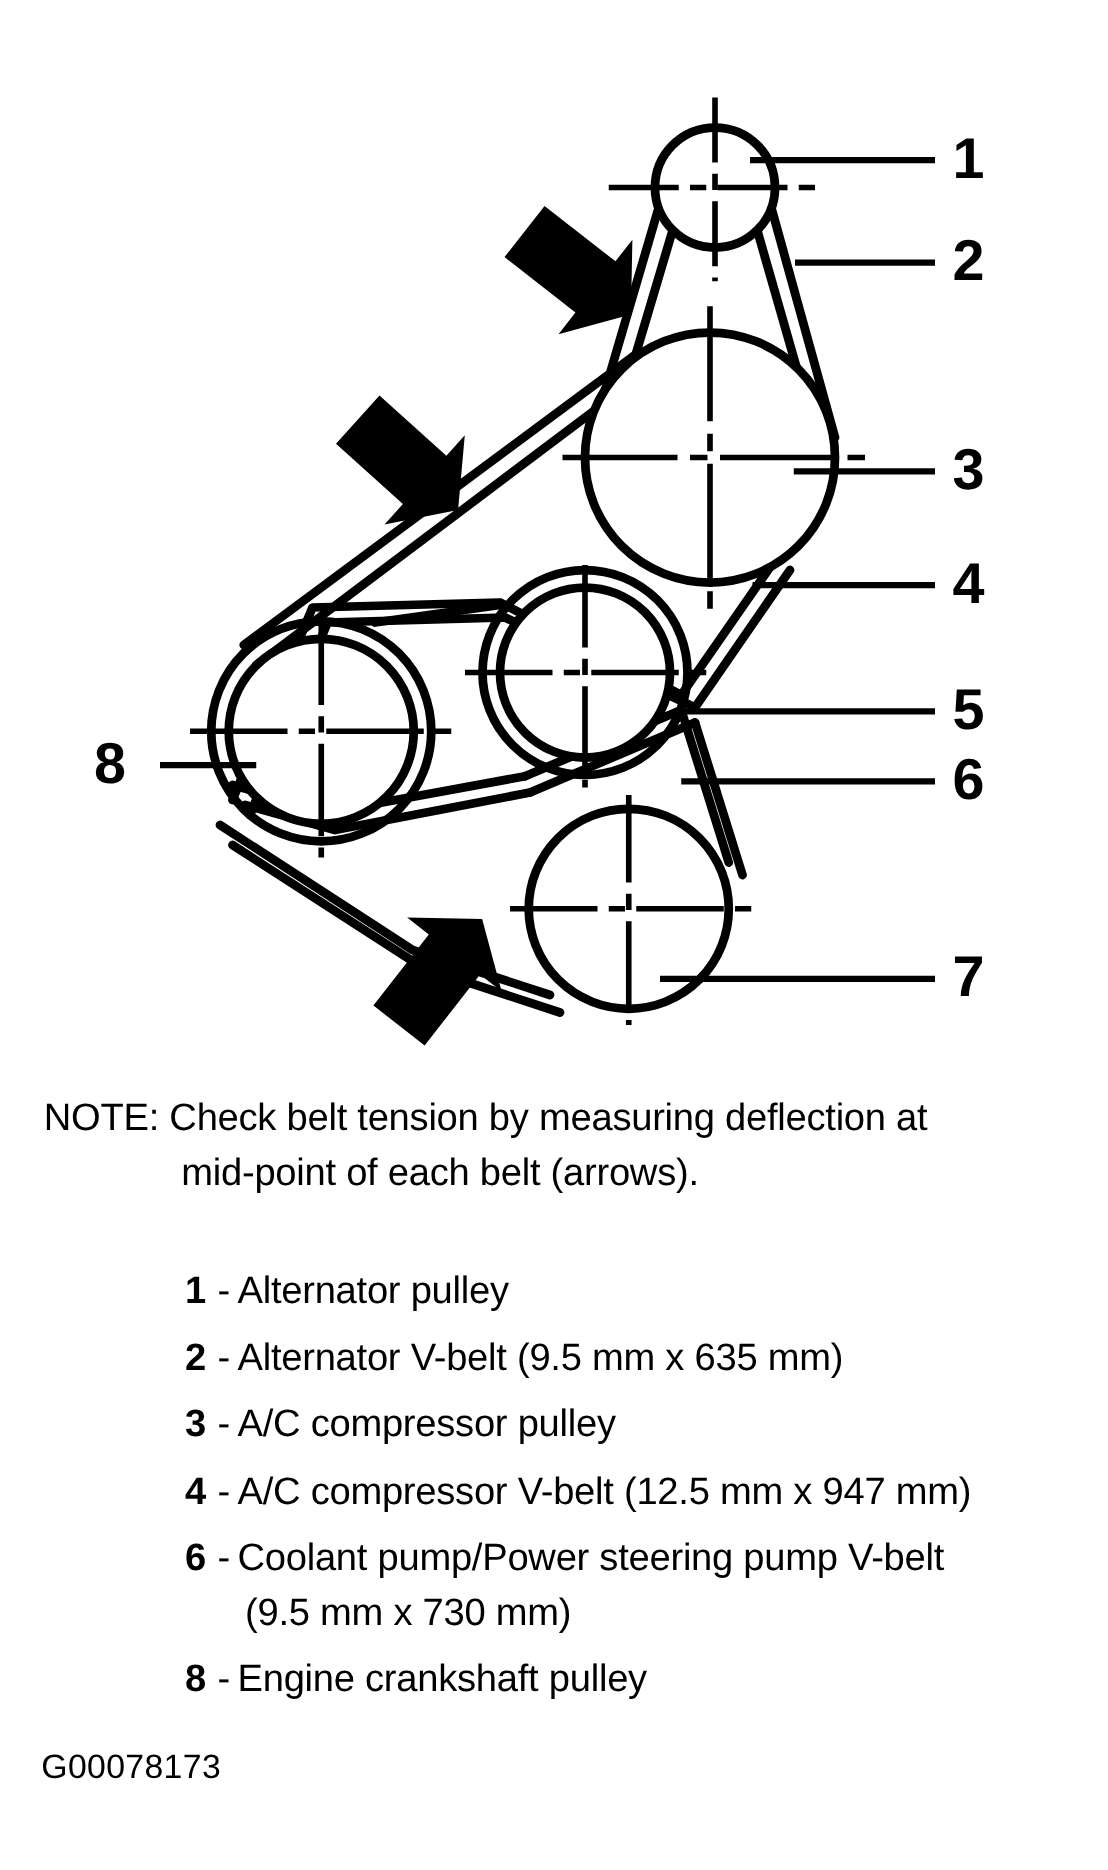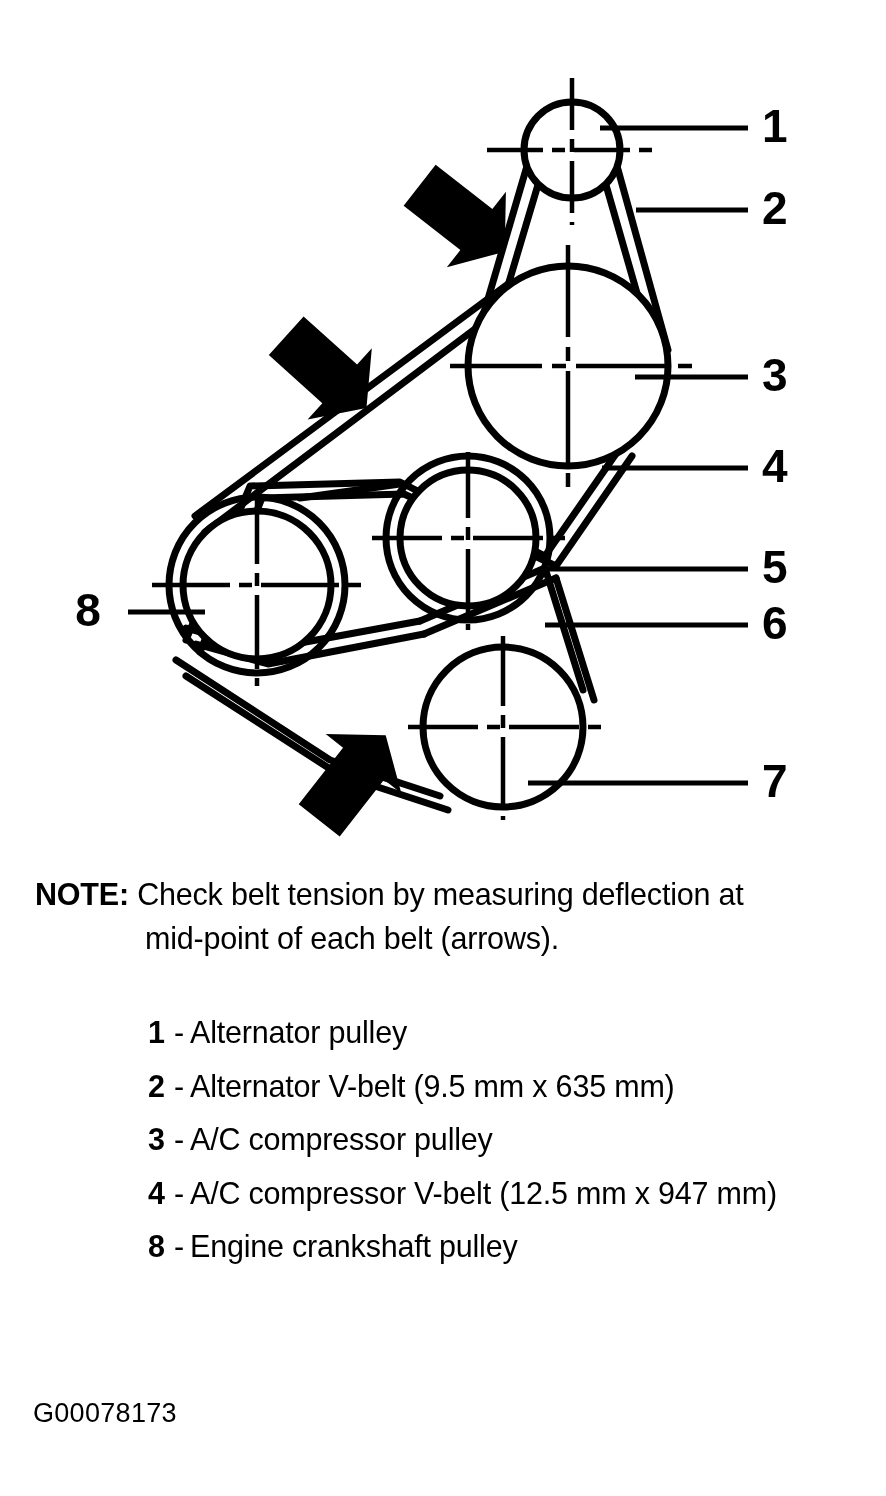--- a/index.html
+++ b/index.html
@@ -52,21 +52,21 @@
     top: 872px;
     width: 830px;
   }
   .note-line {
     font-size: 30.5px;
     line-height: 44px;
     letter-spacing: -0.2px;
     white-space: pre;
   }
   .note-label {
-    font-weight: bold;
+    font-weight: normal;
   }
   .note-line.indented {
     padding-left: 110px;
   }
   #legend-block {
     position: absolute;
     left: 148px;
     top: 1001px;
     width: 730px;
   }
@@ -248,20 +248,22 @@
 
     <div class="legend-item"><span class="legend-num">1</span><span class="legend-dash">-</span><span>Alternator pulley</span></div>
 
     <div class="legend-item"><span class="legend-num">2</span><span class="legend-dash">-</span><span>Alternator V-belt (9.5 mm x 635 mm)</span></div>
 
     <div class="legend-item"><span class="legend-num">3</span><span class="legend-dash">-</span><span>A/C compressor pulley</span></div>
 
     <div class="legend-item"><span class="legend-num">4</span><span class="legend-dash">-</span><span>A/C compressor V-belt (12.5 mm x 947 mm)</span></div>
 
 
+    <div class="legend-item"><span class="legend-num">6</span><span class="legend-dash">-</span><span>Coolant pump/Power steering pump V-belt</span></div>
+    <div class="legend-cont">(9.5 mm x 730 mm)</div>
 
 
     <div class="legend-item"><span class="legend-num">8</span><span class="legend-dash">-</span><span>Engine crankshaft pulley</span></div>
 
   </div>
 
   <div id="figure-code">G00078173</div>
 
 </div>
 

